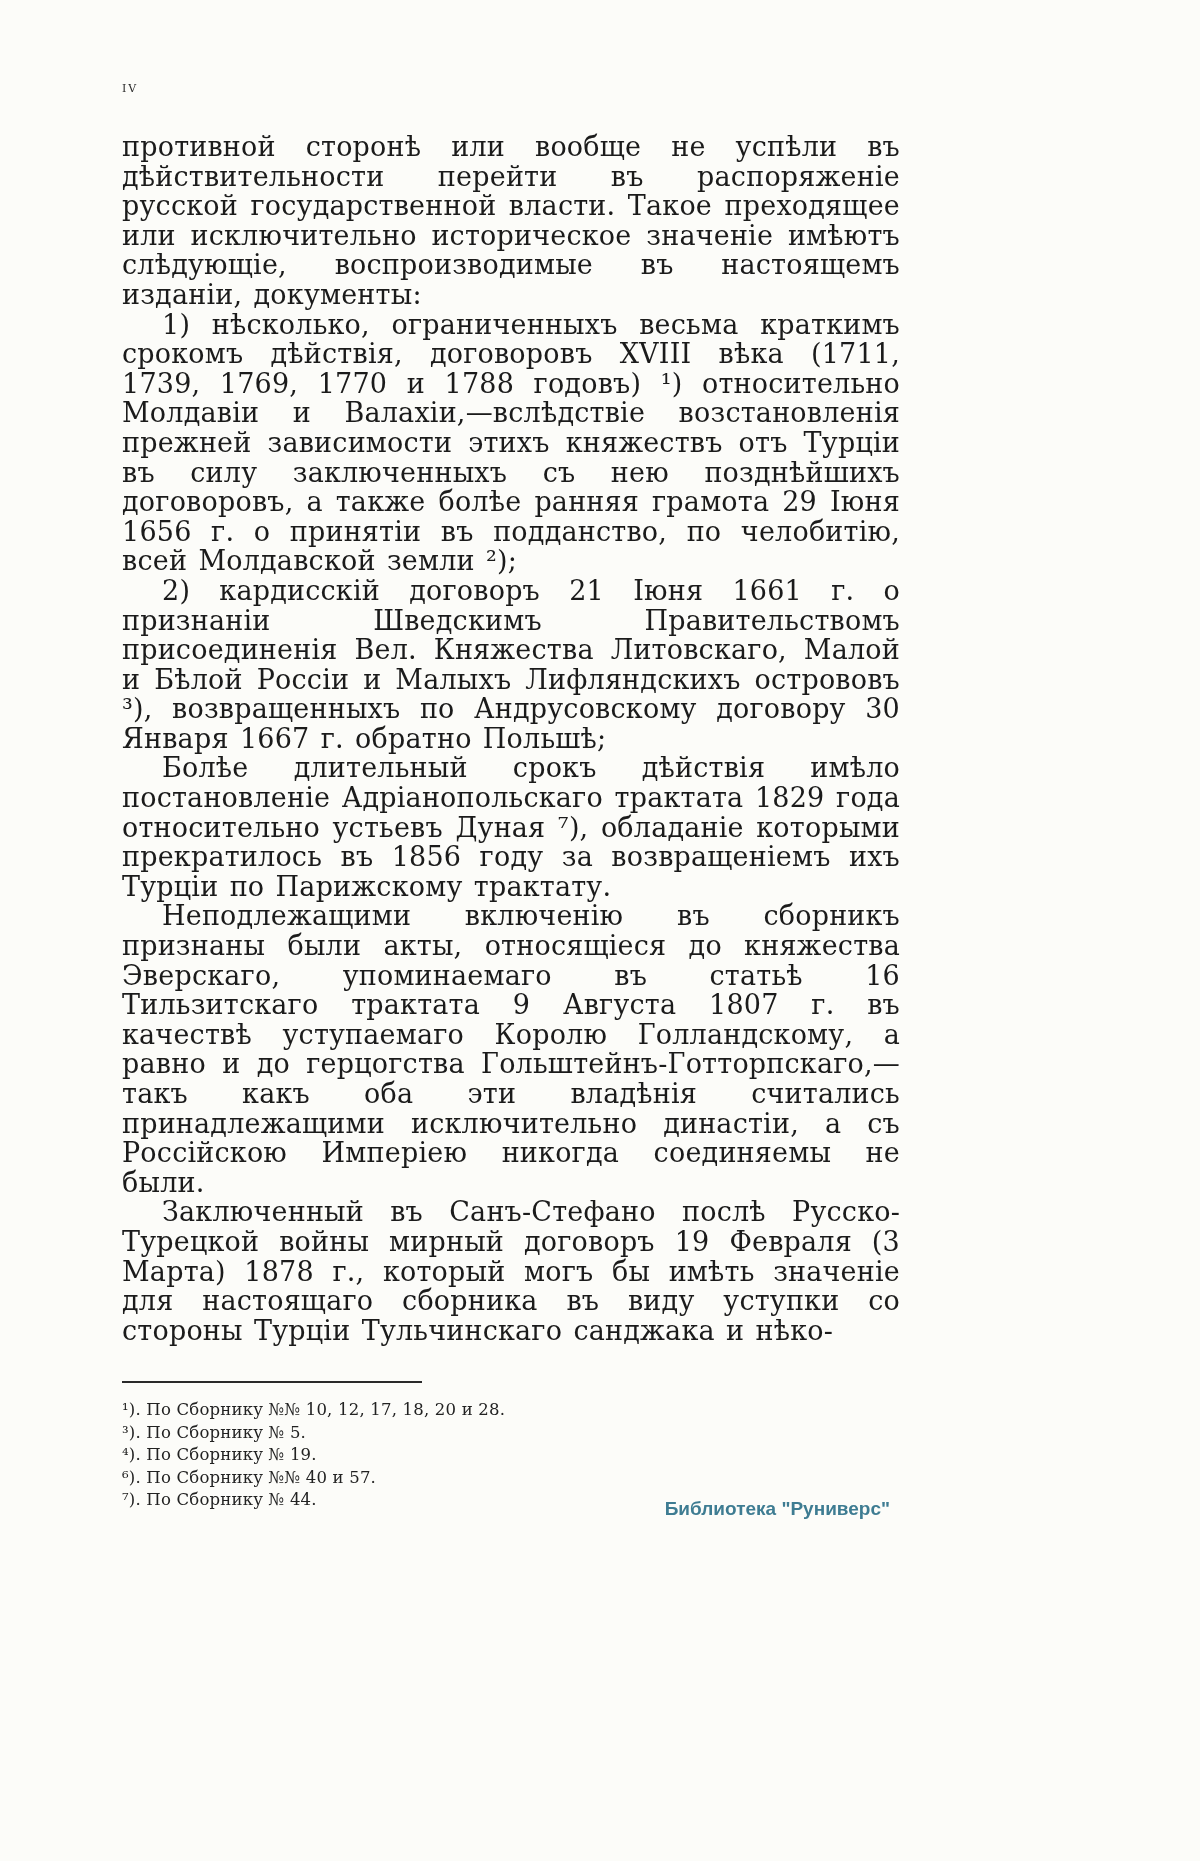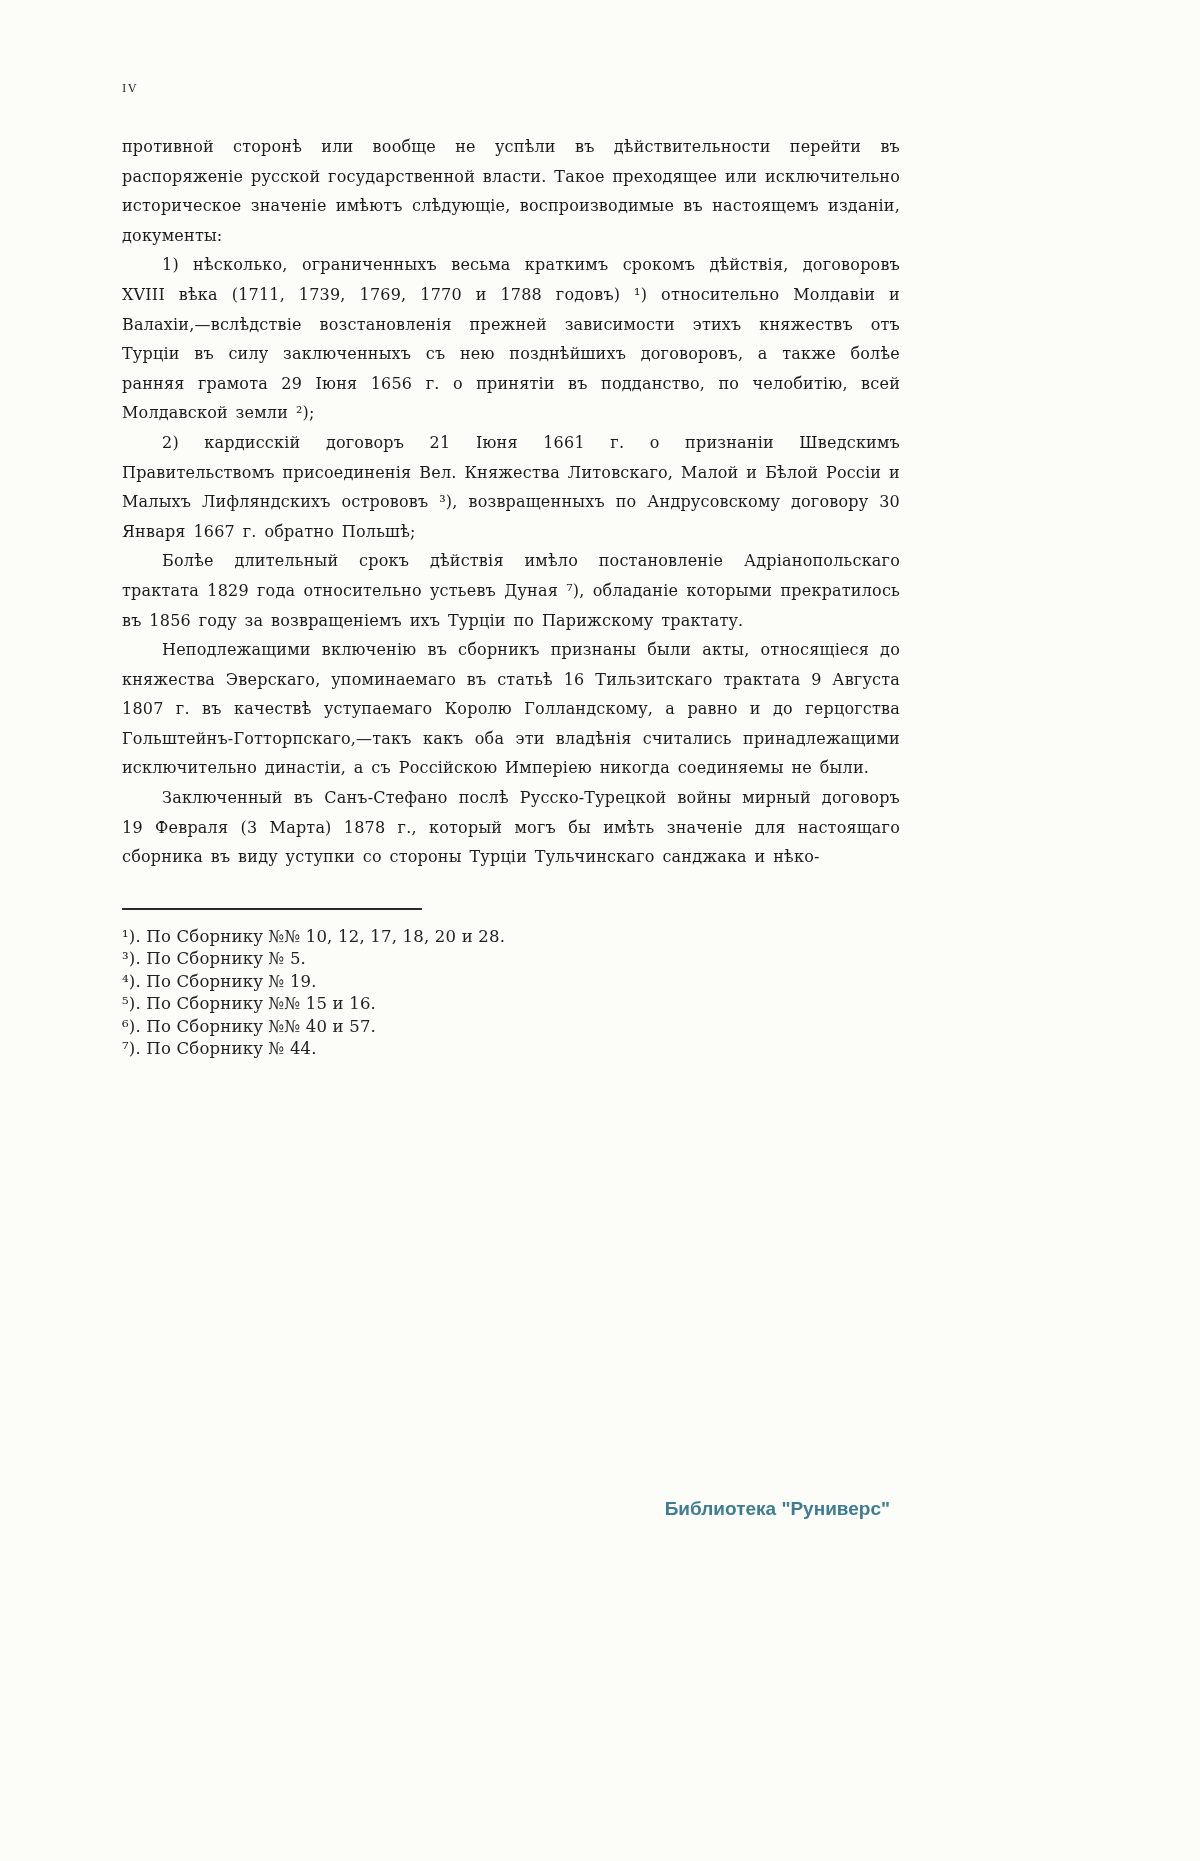--- a/index.html
+++ b/index.html
@@ -31,21 +31,21 @@
     font-variant: small-caps;
   }
   .text-block {
     position: absolute;
     top: 132px;
     left: 122px;
     width: 778px;
   }
   .para {
     margin: 0;
-    font-size: 16px;
+    font-size: 27px;
     line-height: 29.6px;
     text-align: justify;
     text-indent: 40px;
     word-spacing: 2.5px;
     letter-spacing: 0.2px;
   }
   .para.no-indent {
     text-indent: 0;
   }
   .footnote-sep {
@@ -86,21 +86,20 @@
     <p class="para">Болѣе длительный срокъ дѣйствія имѣло постановленіе Адріанопольскаго трактата 1829 года относительно устьевъ Дуная ⁷), обладаніе которыми прекратилось въ 1856 году за возвращеніемъ ихъ Турціи по Парижскому трактату.</p>
     <p class="para">Неподлежащими включенію въ сборникъ признаны были акты, относящіеся до княжества Эверскаго, упоминаемаго въ статьѣ 16 Тильзитскаго трактата 9 Августа 1807 г. въ качествѣ уступаемаго Королю Голландскому, а равно и до герцогства Гольштейнъ-Готторпскаго,—такъ какъ оба эти владѣнія считались принадлежащими исключительно династіи, а съ Россійскою Имперіею никогда соединяемы не были.</p>
     <p class="para">Заключенный въ Санъ-Стефано послѣ Русско-Турецкой войны мирный договоръ 19 Февраля (3 Марта) 1878 г., который могъ бы имѣть значеніе для настоящаго сборника въ виду уступки со стороны Турціи Тульчинскаго санджака и нѣко-</p>
 
     <div class="footnote-sep"></div>
 
     <div class="footnotes">
       <div class="fn">¹). По Сборнику №№ 10, 12, 17, 18, 20 и 28.</div>
       <div class="fn">³). По Сборнику № 5.</div>
       <div class="fn">⁴). По Сборнику № 19.</div>
-      <div class="fn">⁵). По Сборнику №№ 15 и 16.</div>
       <div class="fn">⁶). По Сборнику №№ 40 и 57.</div>
       <div class="fn">⁷). По Сборнику № 44.</div>
     </div>
   </main>
 
   <div class="watermark" style="color: rgb(62, 124, 146);">Библиотека "Руниверс"</div>
 
 </div>
 
 </body></html>

